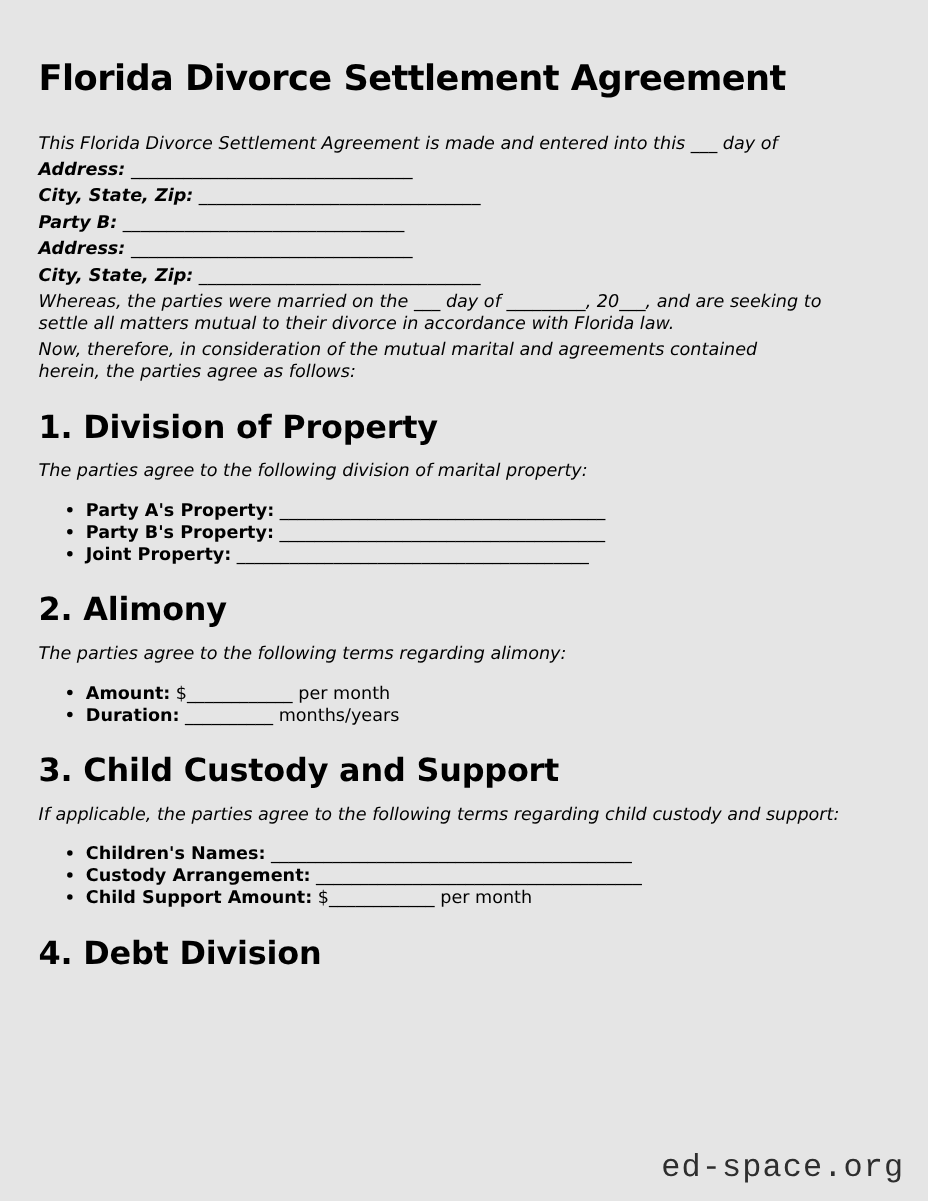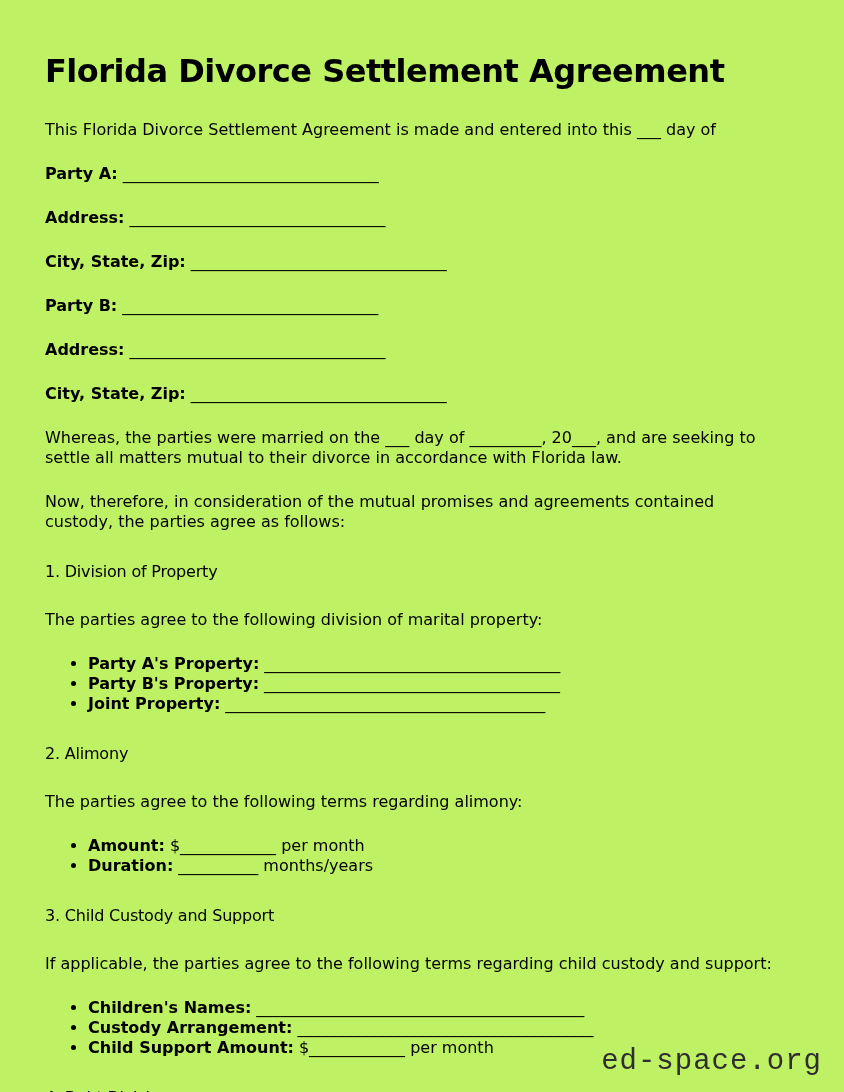--- a/index.html
+++ b/index.html
@@ -5,44 +5,45 @@
   html, body {
     margin: 0;
     padding: 0;
     background: #ffffff;
   }
   .page {
     position: relative;
     width: 844px;
     height: 1092px;
     box-sizing: border-box;
-    padding: 52px 42px 0 45px;
+    padding: 52px 42px 0 35px;
     overflow: hidden;
-    background: #bef264;
+    background: #e5e5e5;
     color: #000000;
     font-family: "DejaVu Sans", "Liberation Sans", sans-serif;
     font-size: 16px;
     line-height: 20px;
   }
   h1 {
     margin: 0 0 30px 0;
     font-size: 32px;
     line-height: 38px;
     font-weight: bold;
     letter-spacing: -0.5px;
   }
   h2 {
     margin: 26px 0 16px 0;
-    font-size: 16px;
+    font-size: 29px;
     line-height: 28px;
-    font-weight: normal;
+    font-weight: bold;
     letter-spacing: -0.2px;
   }
   p.para, p.field {
-    margin: 24px 0;
+    margin: 4px 0;
+    font-style: italic;
   }
   .line { display: block; }
   .lbl { font-weight: bold; }
   .val { margin-left: 5px; white-space: nowrap; }
   ul.blist {
     margin: 16px 0;
     padding-left: 43px;
   }
   ul.blist li {
     line-height: 20px;
@@ -62,23 +63,20 @@
 
 <div class="page">
 
   <h1>Florida Divorce Settlement Agreement</h1>
 
   <p class="para">
     <span class="line">This Florida Divorce Settlement Agreement is made and entered into this ___ day of</span>
   </p>
 
   <p class="field">
-    <strong class="lbl">Party A:</strong><span class="val">________________________________</span>
-  </p>
-  <p class="field">
     <strong class="lbl">Address:</strong><span class="val">________________________________</span>
   </p>
   <p class="field">
     <strong class="lbl">City, State, Zip:</strong><span class="val">________________________________</span>
   </p>
 
 
   <p class="field">
     <strong class="lbl">Party B:</strong><span class="val">________________________________</span>
   </p>
@@ -88,22 +86,22 @@
   <p class="field">
     <strong class="lbl">City, State, Zip:</strong><span class="val">________________________________</span>
   </p>
 
   <p class="para">
     <span class="line">Whereas, the parties were married on the ___ day of _________, 20___, and are seeking to</span>
     <span class="line">settle all matters mutual to their divorce in accordance with Florida law.</span>
   </p>
 
   <p class="para">
-    <span class="line">Now, therefore, in consideration of the mutual promises and agreements contained</span>
-    <span class="line">custody, the parties agree as follows:</span>
+    <span class="line">Now, therefore, in consideration of the mutual marital and agreements contained</span>
+    <span class="line">herein, the parties agree as follows:</span>
   </p>
 
   <h2>1. Division of Property</h2>
   <p class="para">The parties agree to the following division of marital property:</p>
   <ul class="blist">
     <li>
       <strong class="lbl">Party A's Property:</strong><span class="val">_____________________________________</span>
     </li>
     <li>
       <strong class="lbl">Party B's Property:</strong><span class="val">_____________________________________</span>

